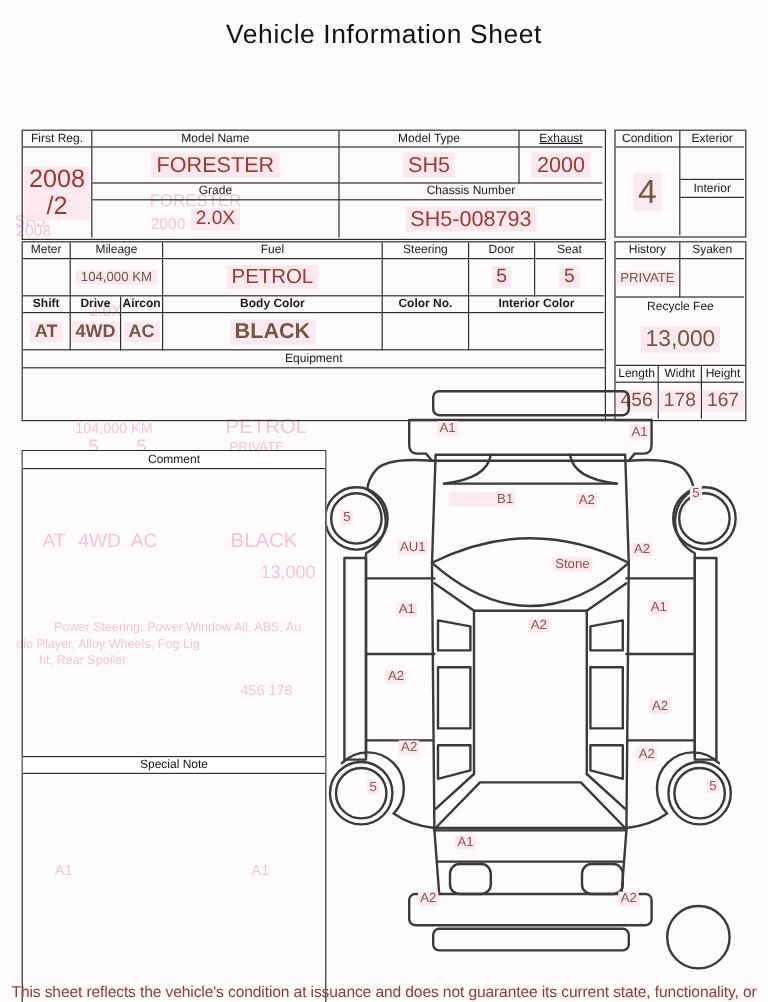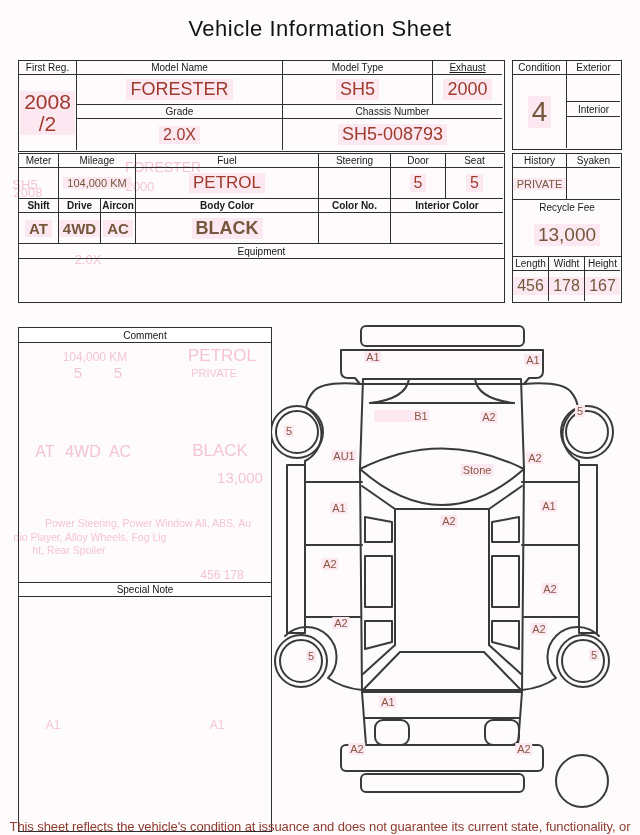--- a/index.html
+++ b/index.html
@@ -5,21 +5,21 @@
   * { margin:0; padding:0; box-sizing:border-box; }
   html,body { background:#e8e8e8; }
   .sheet {
     position:relative; width:640px; height:835px; margin:0 auto;
     background:#fdfbfb; overflow:hidden;
     font-family:"Liberation Sans", sans-serif; color:#151515;
   }
   .title { position:absolute; top:16px; left:0; right:0; text-align:center;
     font-size:22px; letter-spacing:.5px; color:#121212; }
 
-  .blk { position:absolute; border:1.5px solid var(--border-dark); background:transparent; }
+  .blk { position:absolute; border:1.5px solid var(--border-dark); background:transparent;margin-top:48px; }
   .grid { display:grid; }
   .c { border-right:1px solid var(--border-dark); border-bottom:1px solid var(--border-dark);
        display:flex; align-items:center; justify-content:center; overflow:hidden; }
   .nr { border-right:none; } .nb { border-bottom:none; }
   .hdr { font-size:10px; color:#1a1a1a; white-space:nowrap; }
   .hl { background:var(--highlight-pink); padding:0 4px; white-space:nowrap; }
   .vred  { color:var(--value-red); }
   .vbrn  { color:var(--value-brown); }
   .f18{font-size:18px;} .f17{font-size:17px;} .f16{font-size:16px;} .f15{font-size:15px;}
   .f11{font-size:11px;} .f19{font-size:19px;}

